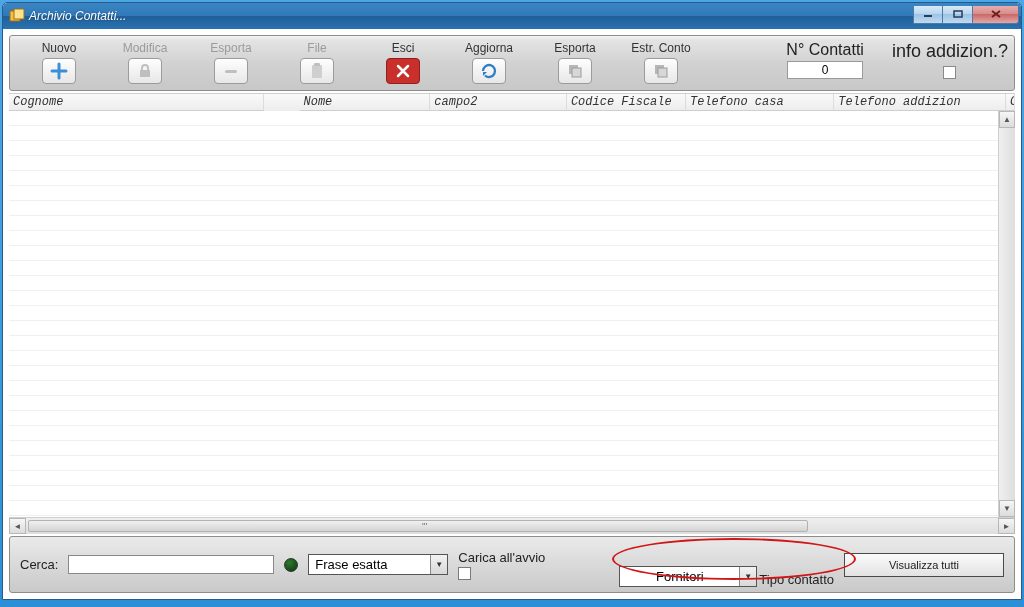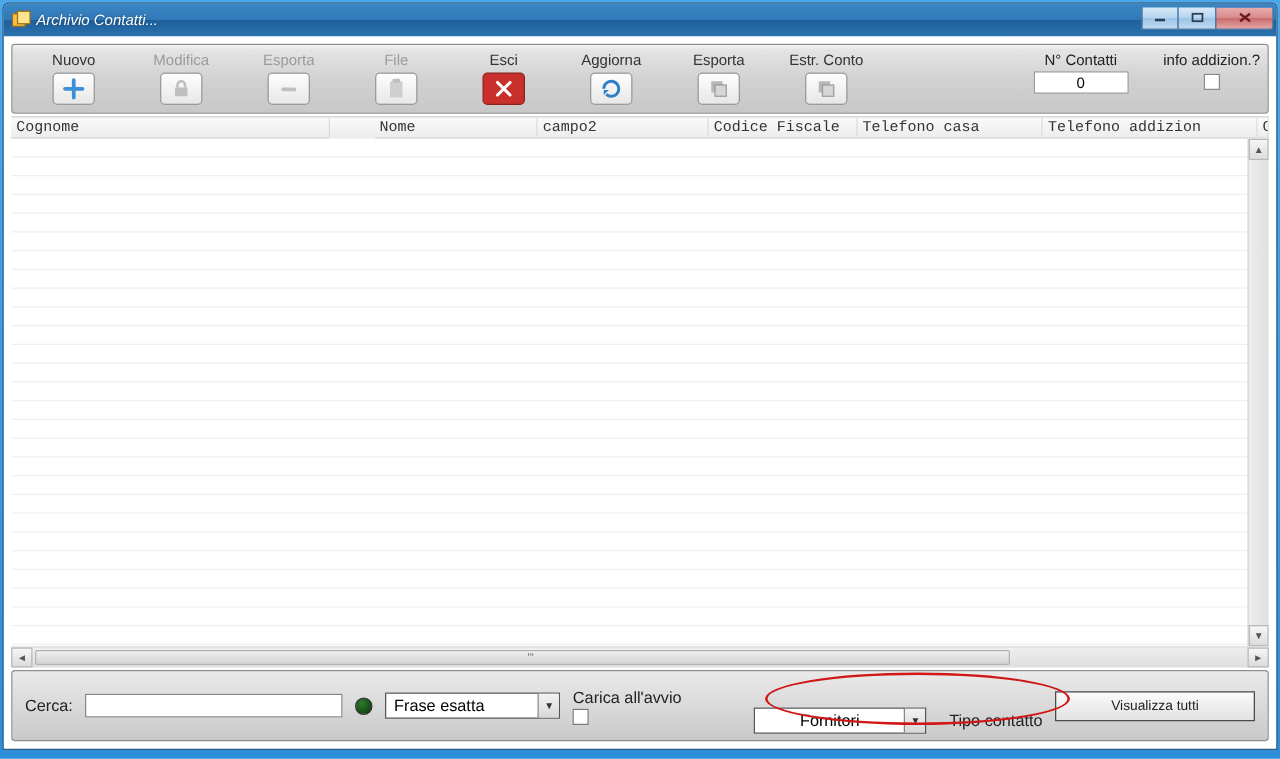--- a/index.html
+++ b/index.html
@@ -93,42 +93,43 @@
     display: flex; align-items: center; justify-content: center;
   }
   .ticon svg { pointer-events: none; }
 
   .tb-right {
     margin-left: auto;
     display: flex; align-items: flex-start; gap: 28px;
     height: 48px; padding-top: 2px;
   }
   .ncont { text-align: center; }
-  .ncont .lbl { font-size: 12px; color:#222; }
+  .ncont .lbl { font-size: 16px; color:#222; }
   .ncont input {
     width: 76px; height: 18px; border: 1px solid #9a9a9a;
     background: #fff; text-align: center; font-size: 12px;
     margin-top: 2px;
   }
   .infoadd { text-align: center; }
-  .infoadd .lbl { font-size: 12px; color:#222; }
+  .infoadd .lbl { font-size: 18px; color:#222; }
   .infoadd .cb {
     width: 13px; height: 13px; border:1px solid #8a8a8a;
     background:#fff; margin: 4px auto 0; display:block;
   }
 
   
   .gridwrap {
     flex: 1; margin: 0 6px; background:#fff;
     display:flex; flex-direction:column; min-height: 0;
   }
   .gridhead {
     display:flex; font-family: "Courier New", monospace; font-size: 12px;
     color:#333; background: linear-gradient(to bottom,#fafafa,#ececec);
     border-top: 1px solid #cfcfcf;
+    font-style: italic;
   }
   .gh {
     border-right: 1px solid #dcdcdc;
     border-bottom: 1px solid #cfcfcf;
     padding: 1px 4px; height: 17px; line-height: 15px;
     overflow: hidden; white-space: nowrap;
   }
   .gh.c1 { width: 261px; }
   .gh.c2 { width: 134px; margin-left: 36px; }
   .gh.c3 { width: 140px; }
@@ -211,21 +212,21 @@
     display:flex;align-items:center;justify-content:center;
   }
   .combo .dd::after { content:"▼"; font-size:8px; color:#333; }
   .combo.frase { width: 140px; }
   .combo.tipo { width: 138px; }
   .combo.tipo .txt { text-align: center; }
   .cb13 {
     width:13px; height:13px; border:1px solid #7a7a7a; background:#fff; display:inline-block;
   }
   .carica { display:flex; flex-direction:column; align-items:flex-start; gap:2px; }
-  .tipocol { display:flex; align-items:center; gap:18px; position: relative; margin-top: 24px; }
+  .tipocol { display:flex; align-items:flex-end; gap:2px; position: relative; margin-top: 24px; }
   .btn-visualizza {
     width: 160px; height: 24px; border: 1px solid #4a4a4a;
     background: linear-gradient(to bottom,#fbfbfb,#e2e2e2);
     font-size: 11px; color:#222;
   }
 
   
   .ellipse {
     position:absolute; width: 244px; height: 42px;
     border: 2px solid #d01616; border-radius: 50%;

